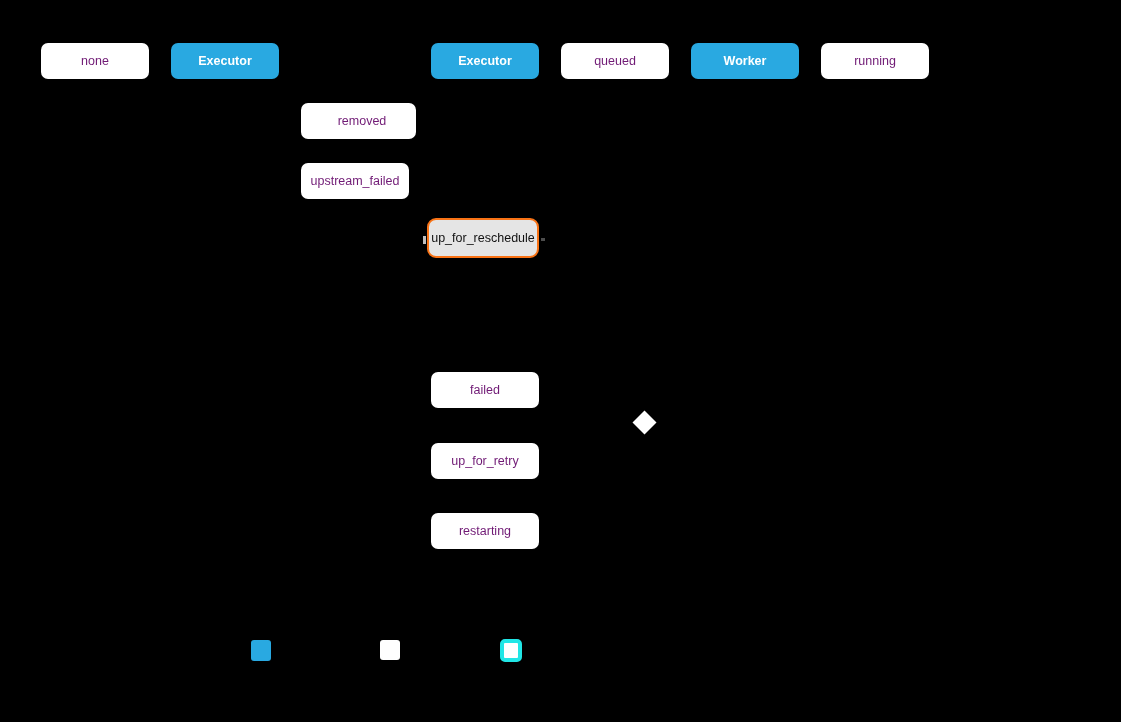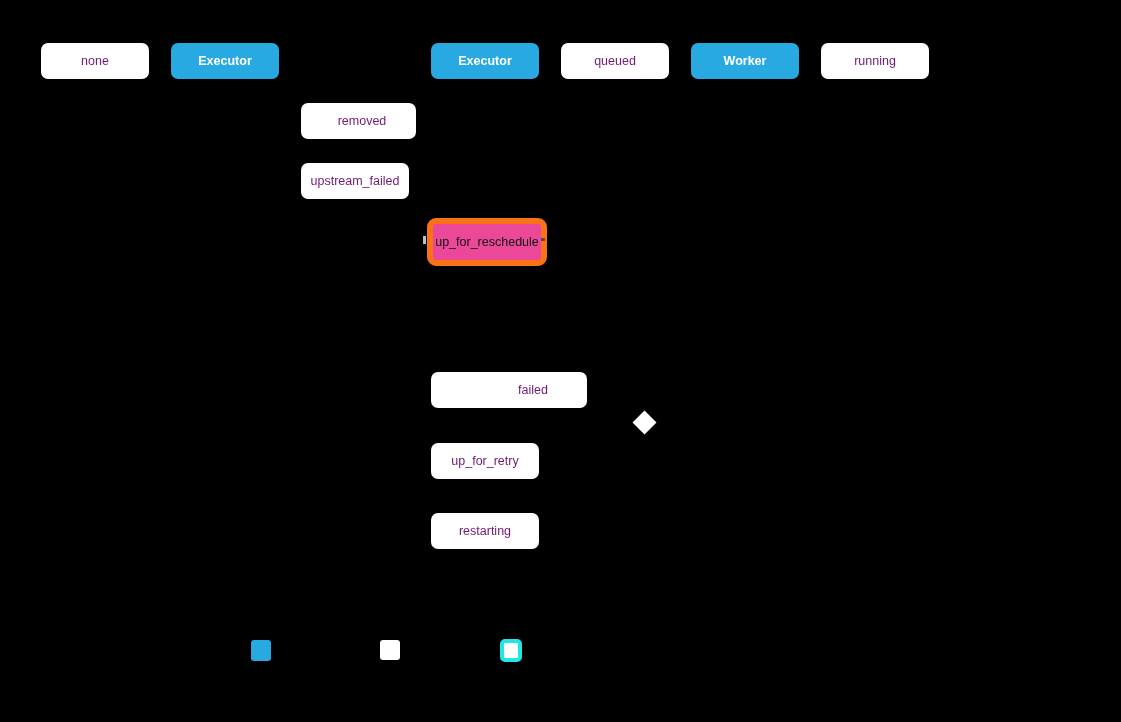--- a/index.html
+++ b/index.html
@@ -30,40 +30,40 @@
   .node.white {
     background: #ffffff;
     color: #701a75;
   }
   .node.blue {
     background: #29a9e1;
     color: #ffffff;
     font-weight: bold;
   }
   .node.cyan-outline {
-    background: #ec4899;
+    background: #e5e5e5;
     color: #111111;
-    border: 6px solid #f97316;
+    border: 2px solid #f97316;
     border-radius: 9px;
   }
   
   #n-none            { left: 41px;  top: 43px; }
   #n-scheduler       { left: 171px; top: 43px; }
   #n-scheduled       { left: 301px; top: 43px; }
   #n-executor        { left: 431px; top: 43px; }
   #n-queued          { left: 561px; top: 43px; }
   #n-worker          { left: 691px; top: 43px; }
   #n-running         { left: 821px; top: 43px; }
   #n-success         { left: 951px; top: 43px; }
   
   #n-removed         { left: 301px; top: 103px; padding-left: 7px; }
   #n-upstream-failed { left: 301px; top: 163px; }
   
   #n-up-for-reschedule { left: 427px; top: 218px; }
-  #n-failed          { left: 431px; top: 372px; padding-left: 48px; }
+  #n-failed          { left: 431px; top: 372px; }
   #n-up-for-retry    { left: 431px; top: 443px; }
   #n-restarting      { left: 431px; top: 513px; }
 
   .diamond {
     position: absolute;
     left: 636px;
     top: 414px;
     width: 17px;
     height: 17px;
     background: #ffffff;

